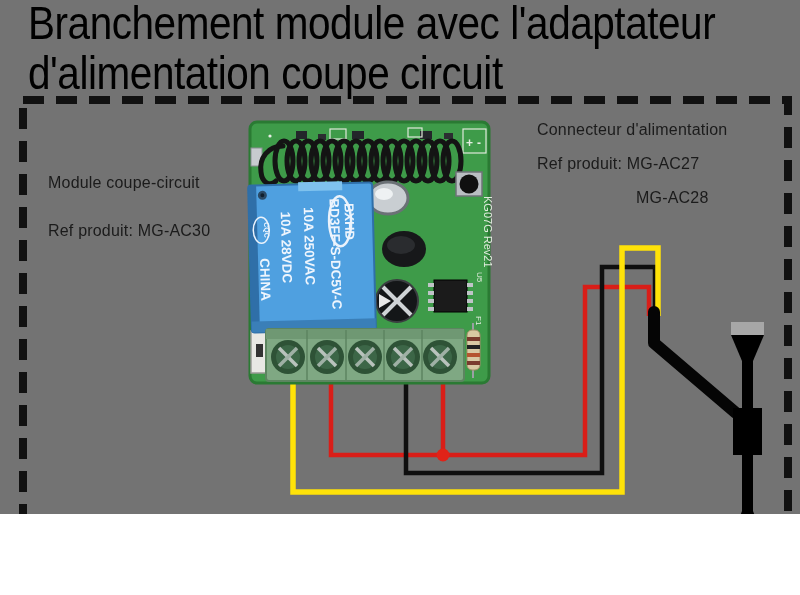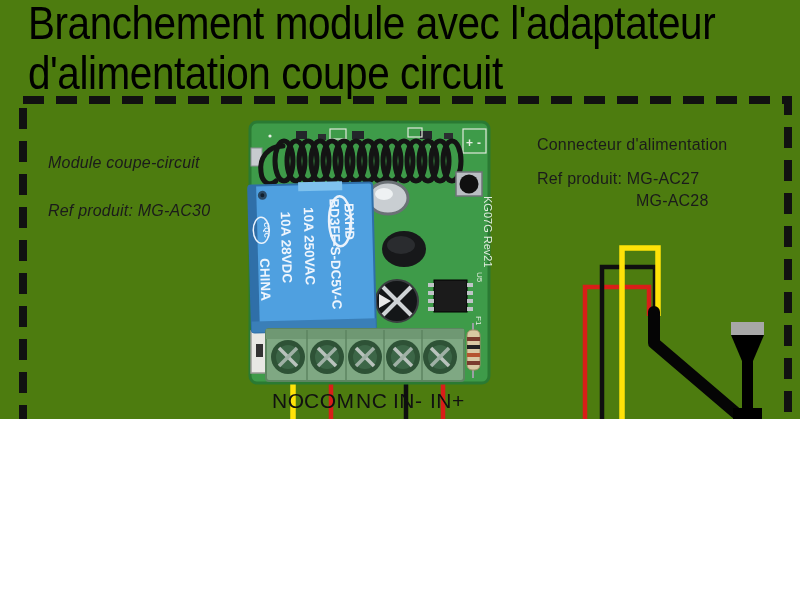--- a/index.html
+++ b/index.html
@@ -1,26 +1,26 @@
 <!DOCTYPE html>
 <html><head>
 <meta charset="utf-8">
 <style>
   html,body{margin:0;padding:0;background:#ffffff;}
-  .stage{position:relative;width:800px;height:419px;overflow:hidden;background:#4d7c0f;
+  .stage{position:relative;width:800px;height:514px;overflow:hidden;background:#737373;
          font-family:"Liberation Sans",sans-serif;}
   .title{position:absolute;left:28px;top:-2px;font-size:46px;line-height:50px;color:#000;
          letter-spacing:-0.5px;transform:scaleX(0.88);transform-origin:left top;white-space:nowrap;}
   svg.diagram{position:absolute;left:0;top:0;}
   .note{position:absolute;font-size:16px;line-height:22px;color:#1b1b1b;letter-spacing:0.2px;}
-  .left-note{left:48px;top:152px;font-style:italic;}
+  .left-note{left:48px;top:172px;}
   .left-note .ref{margin-top:26px;}
-  .right-note{left:537px;top:134px;}
+  .right-note{left:537px;top:119px;}
   .right-note .ref{margin-top:12px;}
-  .right-note .ref2{padding-left:99px;}
+  .right-note .ref2{padding-left:99px;margin-top:12px;}
   .terms{position:absolute;left:0;top:389px;height:24px;width:800px;font-size:21px;color:#111;}
   .terms span{position:absolute;letter-spacing:0.5px;}
   .relay-text{font-family:"Liberation Sans",sans-serif;font-weight:bold;fill:#eef5fd;}
   .silk{font-family:"Liberation Sans",sans-serif;fill:#e2ecdf;}
 </style>
 </head>
 <body>
 
 <div class="stage">
 
@@ -221,21 +221,14 @@
     <div>Module coupe-circuit</div>
     <div class="ref">Ref produit: MG-AC30</div>
   </div>
 
   <div class="note right-note">
     <div>Connecteur d'alimentation</div>
     <div class="ref">Ref produit: MG-AC27</div>
     <div class="ref2">MG-AC28</div>
   </div>
 
-  <div class="terms">
-    <span style="left:272px">NO</span>
-    <span style="left:304px">COM</span>
-    <span style="left:356px">NC</span>
-    <span style="left:393px">IN-</span>
-    <span style="left:430px">IN+</span>
-  </div>
 
 </div>
 
 </body></html>

